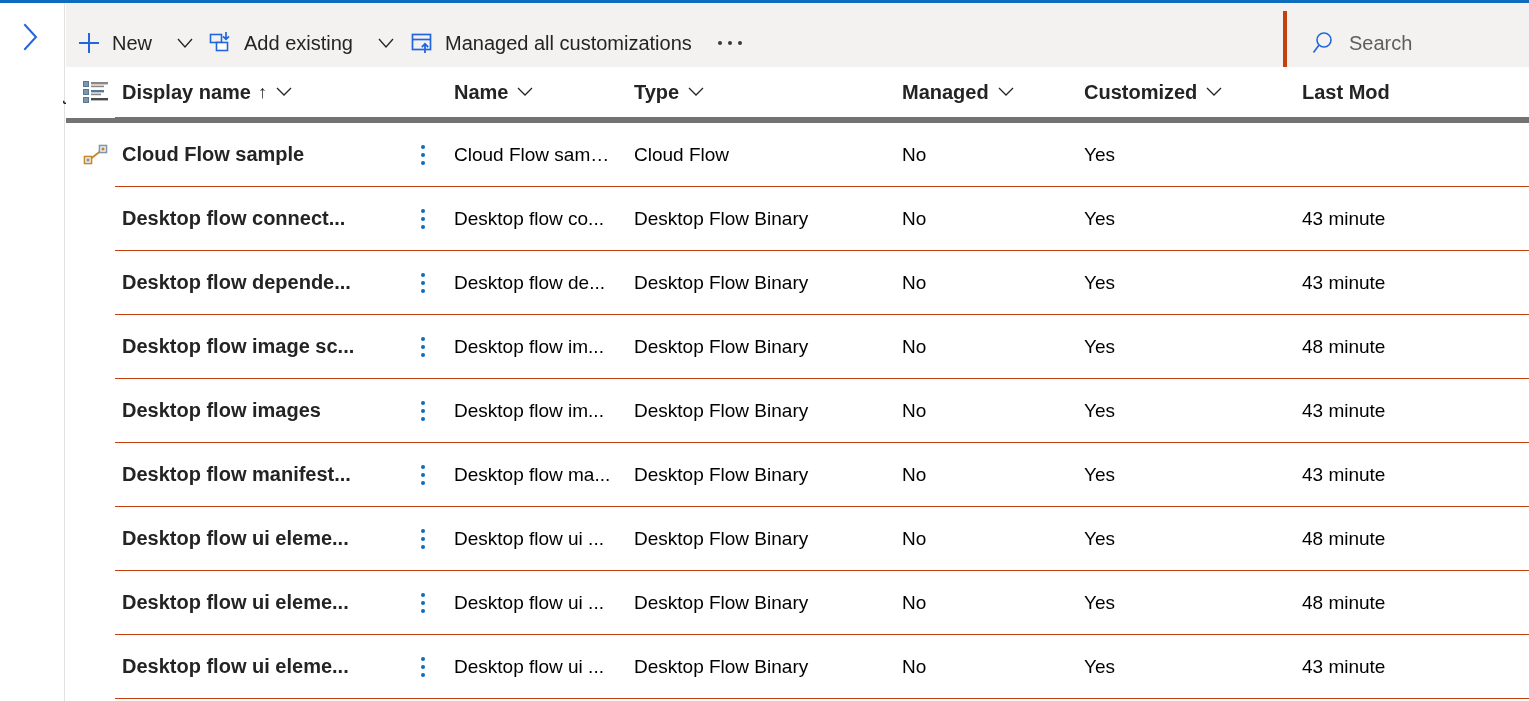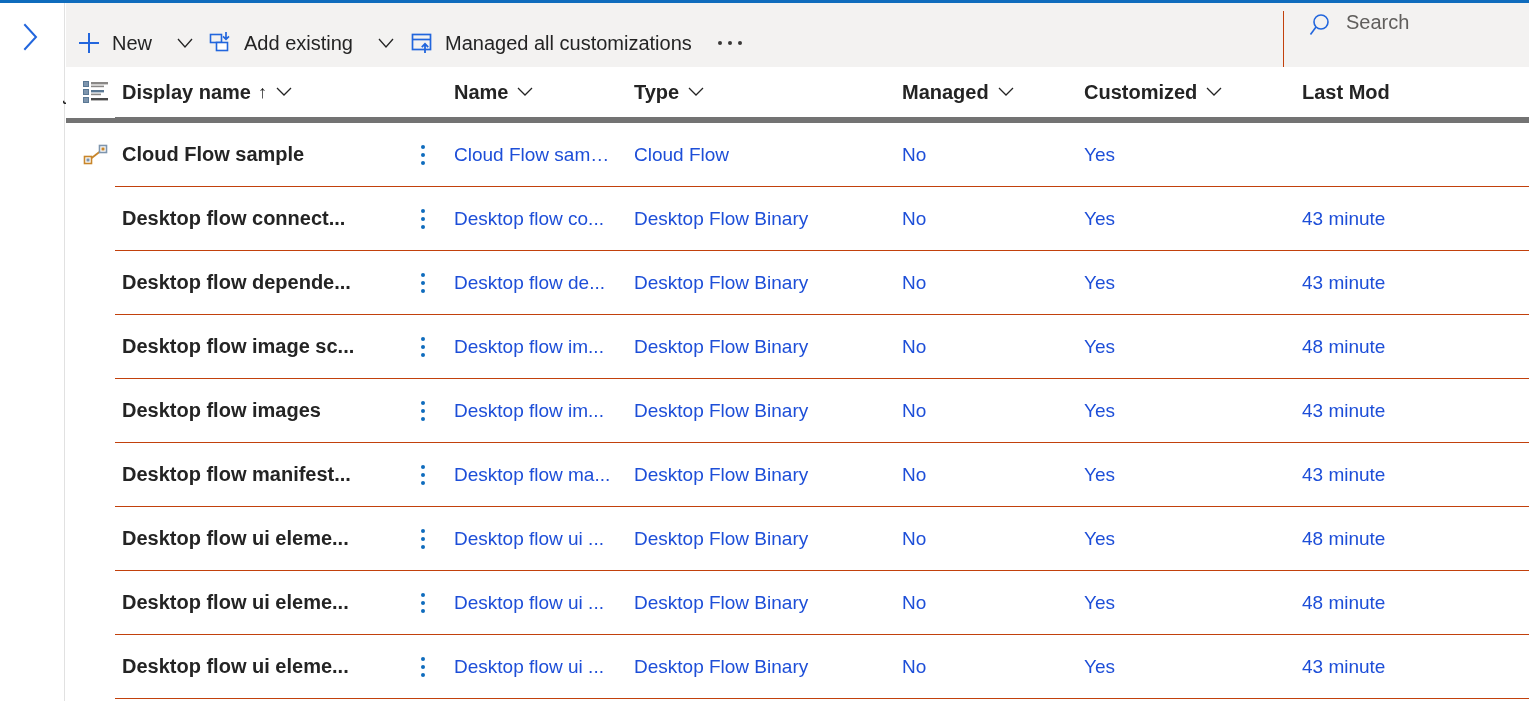--- a/index.html
+++ b/index.html
@@ -122,26 +122,26 @@
     width: 4px; height: 4px;
     border-radius: 50%;
     background: #3b3a39;
     margin: 0 3px;
   }
   .cmd-spacer { flex: 1 1 auto; }
 
   
   .searchbox {
     display: flex;
-    align-items: flex-start;
+    align-items: center;
     width: 246px;
     height: 64px;
     padding-left: 22px;
     box-sizing: border-box;
-    border-left: 1px solid #c2410c;
+    border-left: 4px solid #c2410c;
     cursor: text;
   }
   .search-icon {
     width: 28px; height: 28px;
     display: flex; align-items: center; justify-content: center;
     flex: none;
     margin-right: 12px;
   }
   .search-placeholder {
     color: #605e5c;
@@ -225,21 +225,21 @@
     color: #242424;
     font-size: 20px;
     font-weight: 600;
     white-space: nowrap;
     overflow: hidden;
     text-overflow: ellipsis;
     display: block;
     max-width: 236px;
   }
   .sub-text {
-    color: #1d4ed8;
+    color: #000000;
     font-size: 19px;
     font-weight: 400;
     white-space: nowrap;
     overflow: hidden;
     text-overflow: ellipsis;
     display: block;
   }
   .c-name .sub-text    { max-width: 162px; }
   .c-type .sub-text    { max-width: 258px; }
   .c-managed .sub-text { max-width: 170px; }

